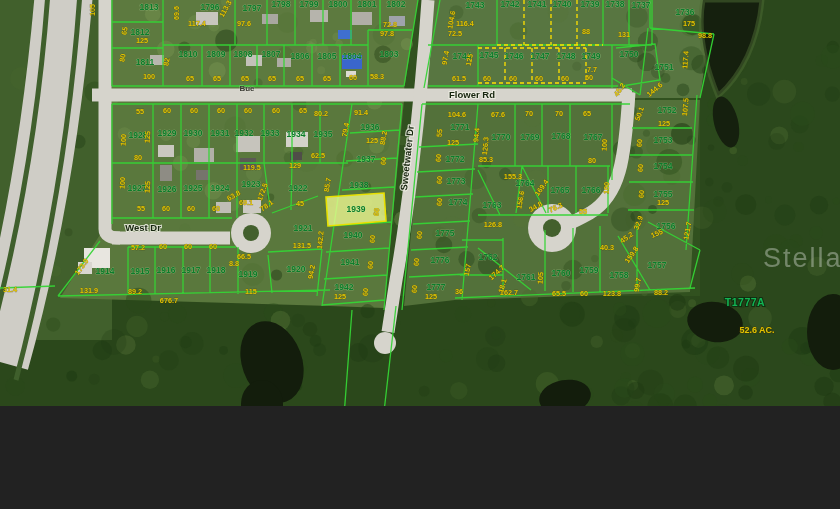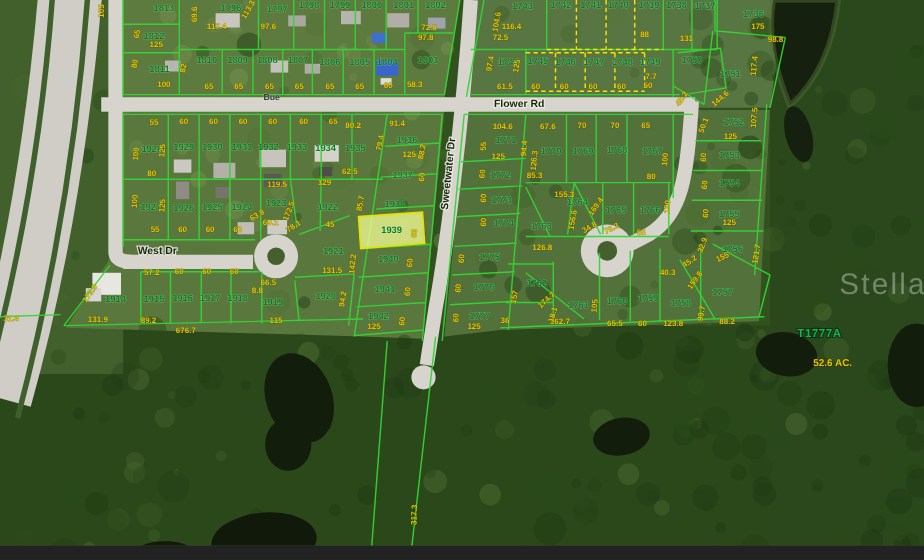--- a/index.html
+++ b/index.html
@@ -1,16 +1,16 @@
 <!DOCTYPE html>
 <html><head>
 <meta charset="utf-8">
 <style>
   html,body{margin:0;padding:0;background:#222;}
-  .stage{width:840px;height:496px;position:relative;overflow:hidden;
+  .stage{width:840px;height:406px;position:relative;overflow:hidden;
          font-family:"Liberation Sans", sans-serif;}
   svg{display:block}
   text{user-select:none}
   .lot-label{font-weight:bold;font-size:8.5px;paint-order:stroke;stroke:rgba(215,255,190,.45);stroke-width:.6px;}
   .dim-label{font-weight:bold;font-size:7.3px;paint-order:stroke;stroke:rgba(60,45,0,.55);stroke-width:.5px;}
   .street-label{font-weight:bold;font-size:9.5px;fill:#17260f;paint-order:stroke;stroke:rgba(238,238,228,.85);stroke-width:2.2px;}
   .street-label.faint{font-size:8px;fill:#3a3a33;stroke:rgba(230,230,220,.35);stroke-width:1px;}
   .tract-label{font-weight:bold;font-size:10.5px;fill:#12b554;paint-order:stroke;stroke:rgba(8,40,12,.75);stroke-width:2px;letter-spacing:.5px;}
   .acreage-label{font-weight:bold;font-size:9px;fill:#e3c400;paint-order:stroke;stroke:rgba(60,45,0,.6);stroke-width:1px;}
   .watermark{font-size:27px;fill:rgba(255,255,255,.34);letter-spacing:2px;font-weight:normal;}

